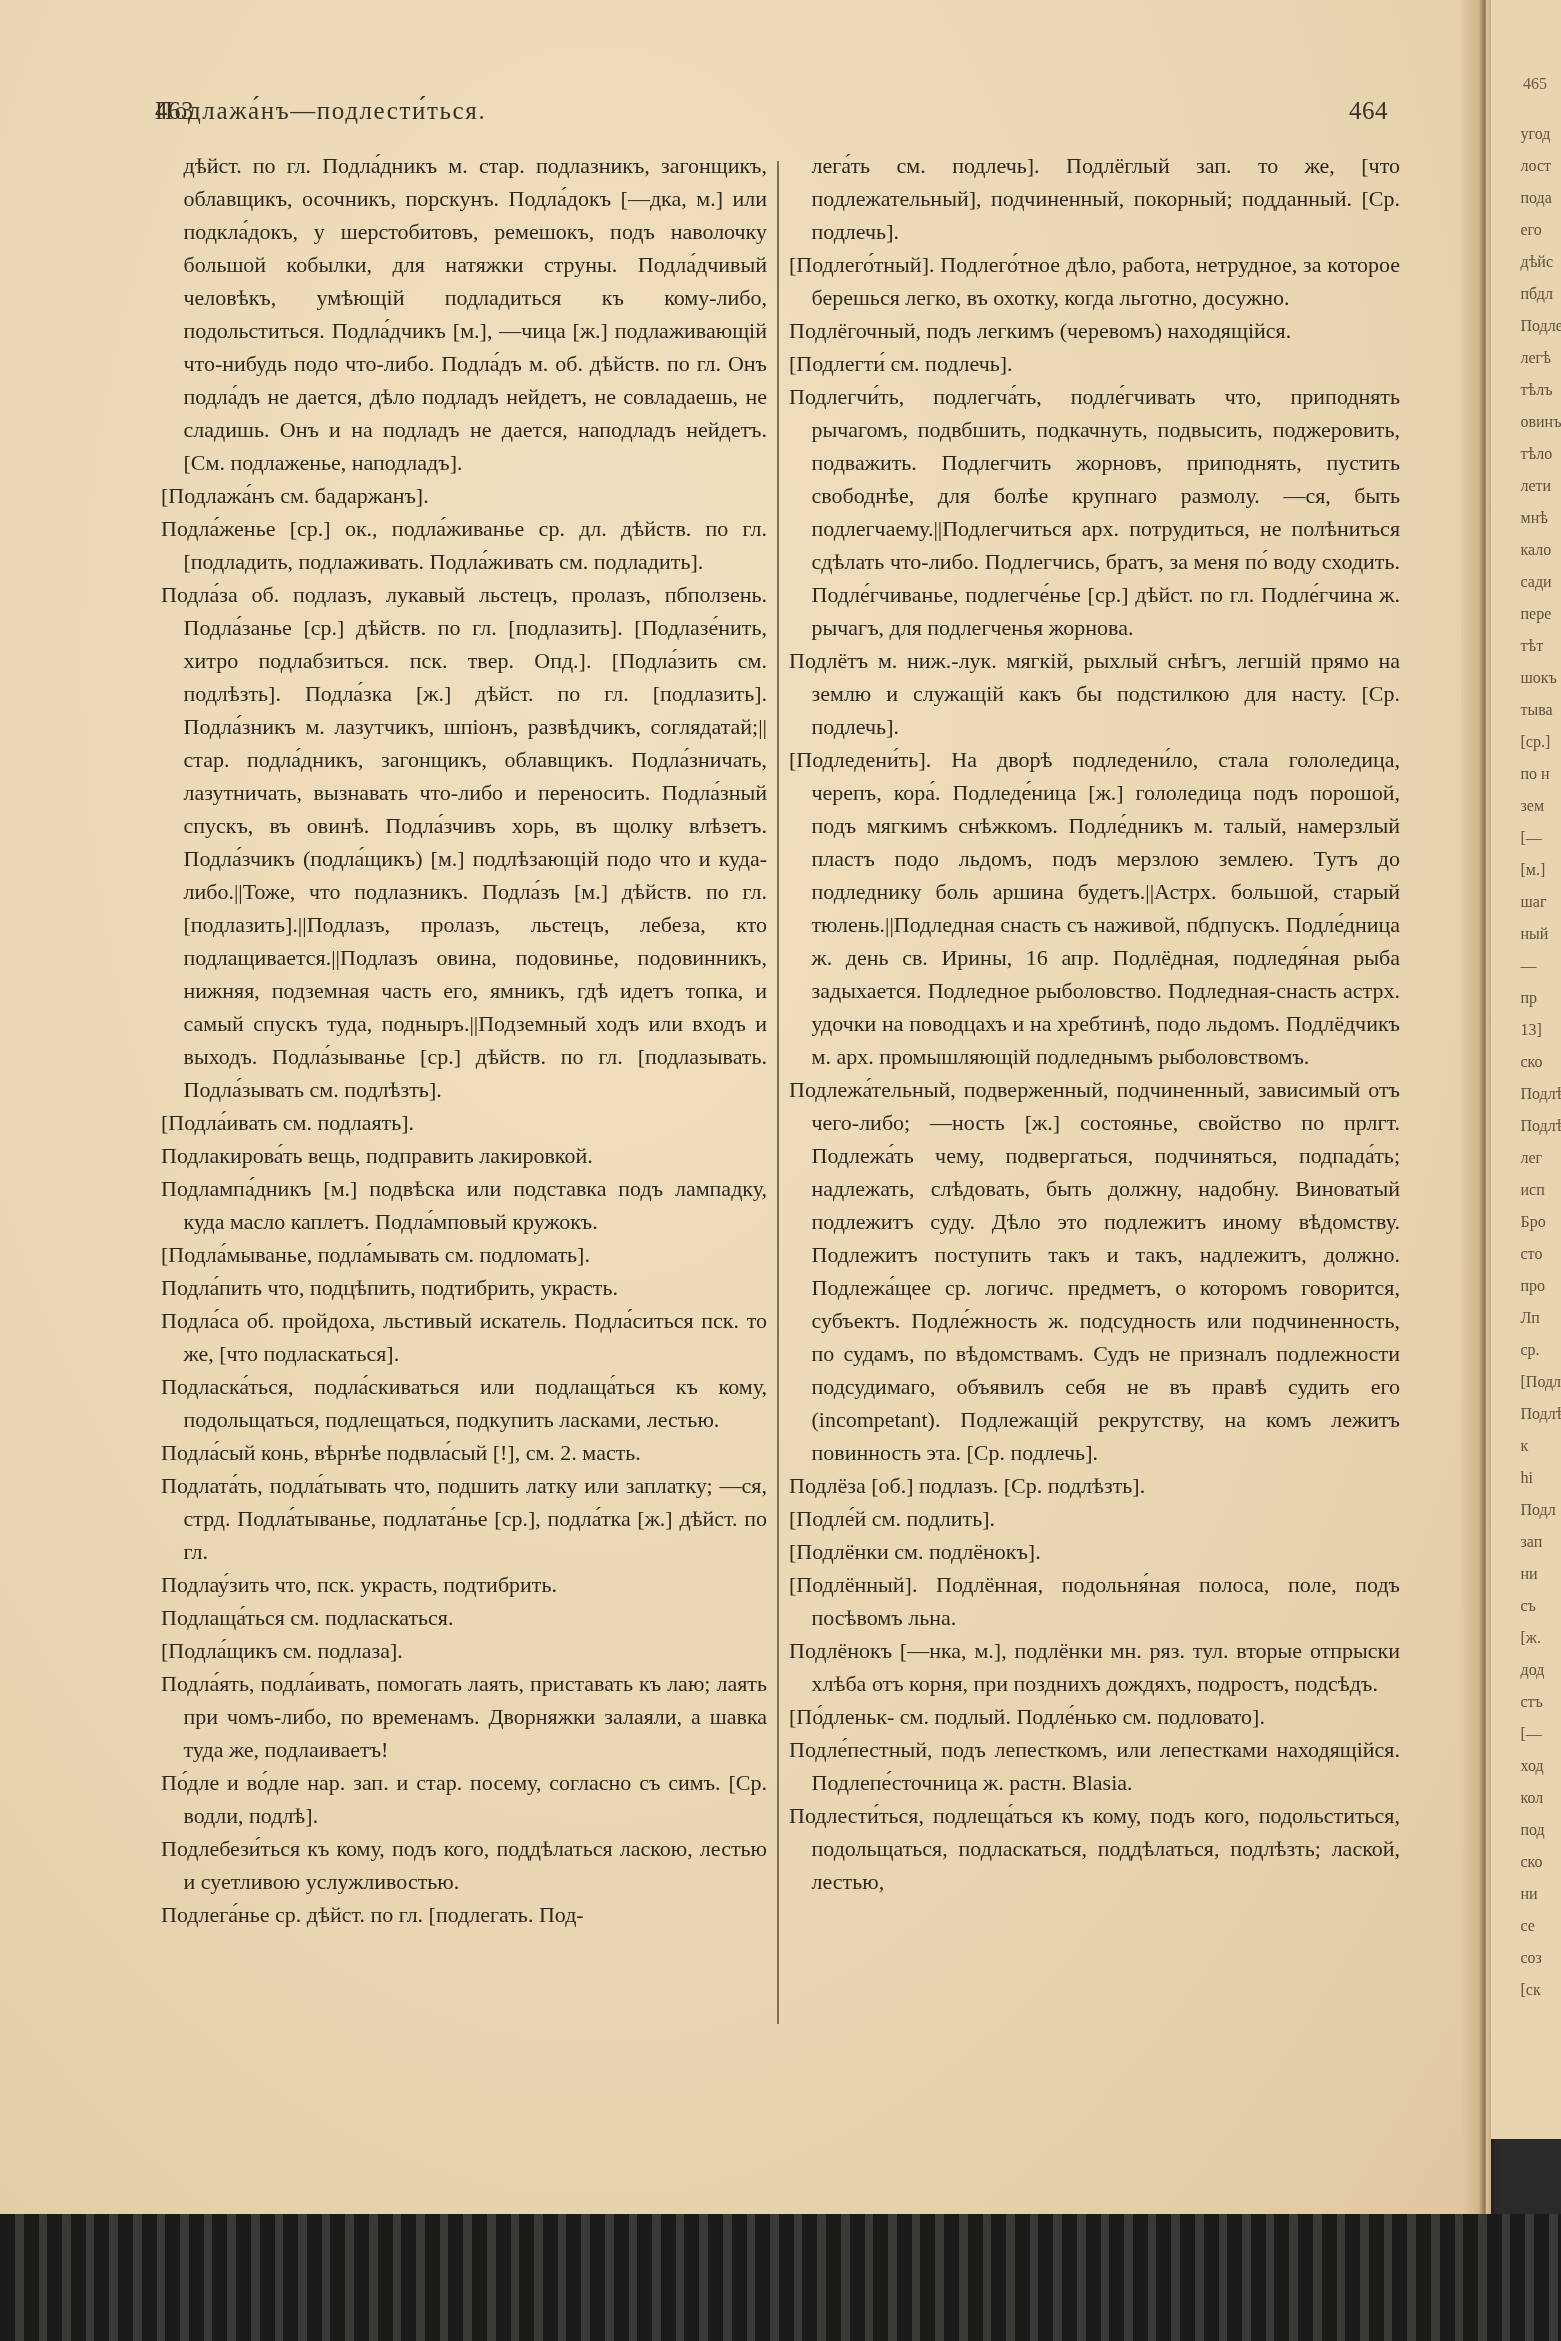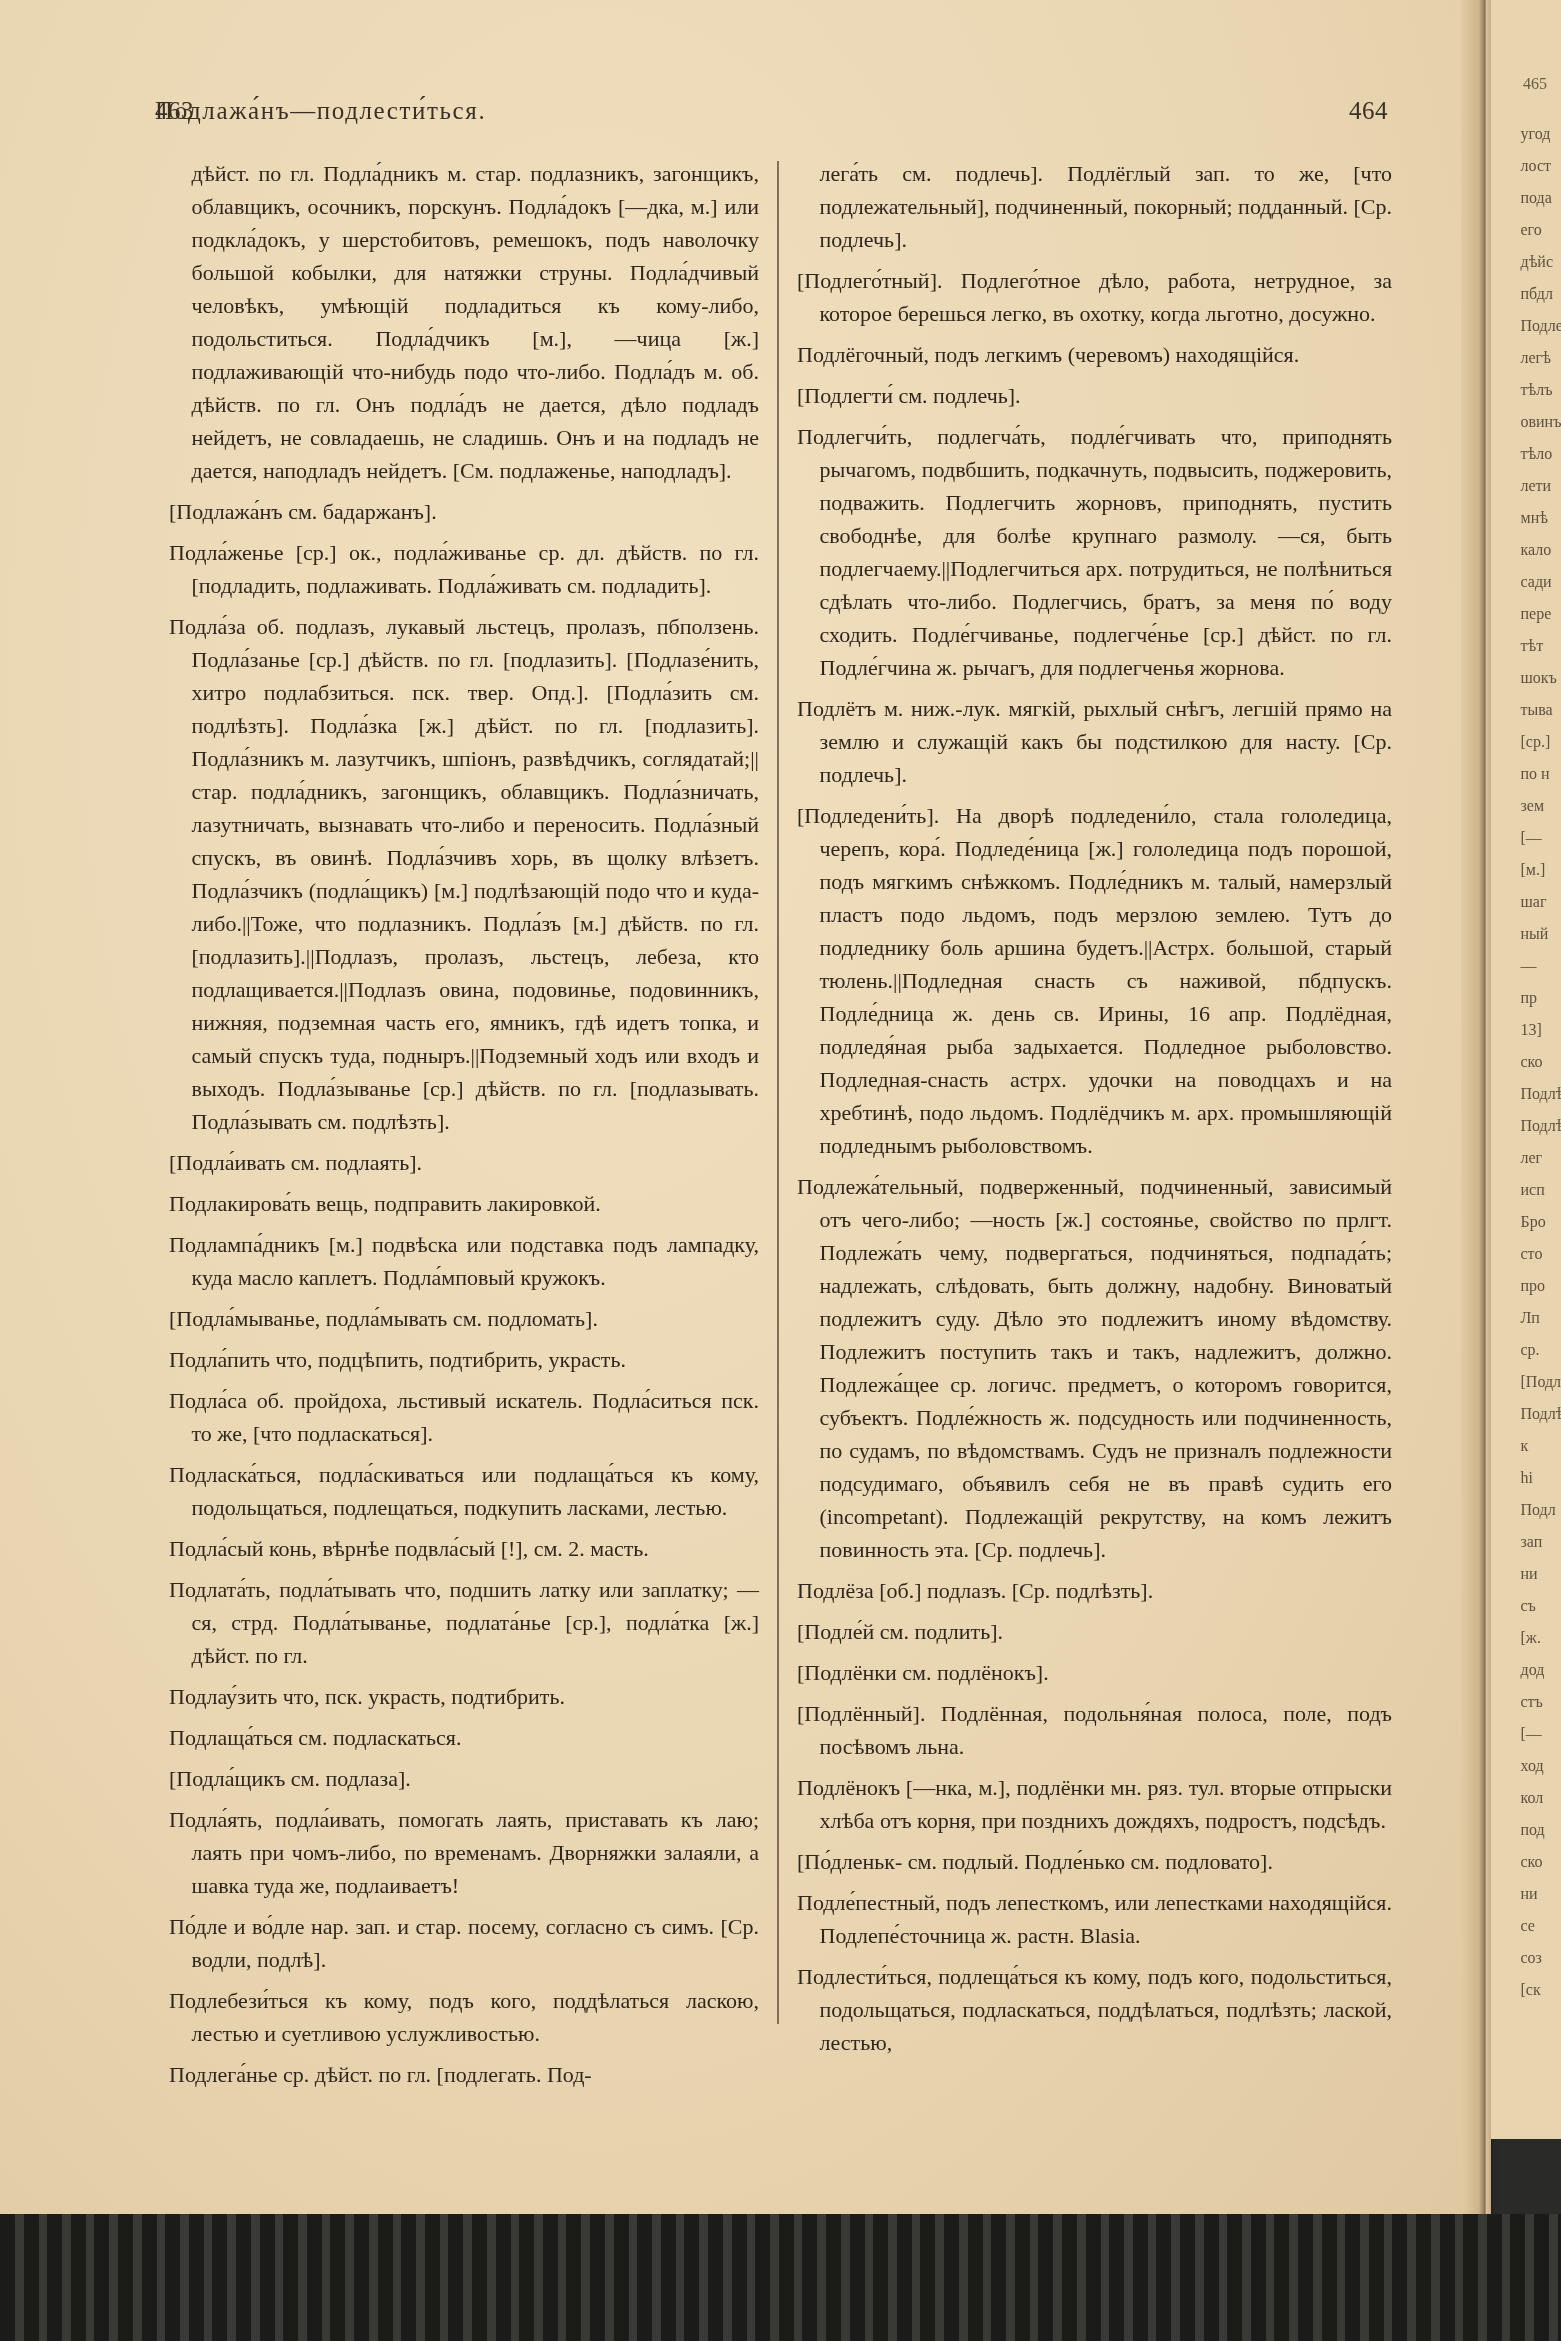--- a/index.html
+++ b/index.html
@@ -14,21 +14,21 @@
         background:repeating-linear-gradient(90deg,#1b1c1a 0 15px,#3a3b37 15px 23.6px),
                    #262624;opacity:.95;}
   .header{position:absolute;top:97px;left:155px;width:1233px;height:43px;font-family:"Liberation Serif",serif;color:#3a3126;}
   .pn-left{position:absolute;left:0;top:0;font-size:25px;letter-spacing:0.5px;}
   .pn-right{position:absolute;right:0;top:0;font-size:25px;letter-spacing:0.5px;margin-left:33px;}
   .running-title{position:absolute;left:0;right:0;top:0;font-size:25px;letter-spacing:1.6px;}
   .col{position:absolute;top:149px;font-family:"Liberation Serif",serif;color:#2e271e;font-size:22px;line-height:33px;}
   .col-left{left:161px;width:606px;}
   .col-right{left:789px;width:611px;}
   .rule{position:absolute;left:777px;top:161px;width:1.6px;height:1863px;background:#5a4c3b;opacity:.75;}
-  .entry{text-indent:-22.5px;padding-left:22.5px;text-align:justify;margin:8px;}
+  .entry{text-indent:-22.5px;padding-left:22.5px;text-align:justify;margin:0;}
   .entry.cont{text-indent:0;padding-left:22.5px;}
   .np-num{position:absolute;left:32px;top:75px;font-size:16px;color:#6a5c48;font-family:"Liberation Serif",serif;}
   .np-lines{position:absolute;left:29.5px;top:118px;font-size:16px;line-height:32px;color:#5e513f;font-family:"Liberation Serif",serif;white-space:nowrap;}
 </style>
 </head>
 <body>
 
 <div class="page"></div>
 <div class="page-shadow-right"></div>
 

